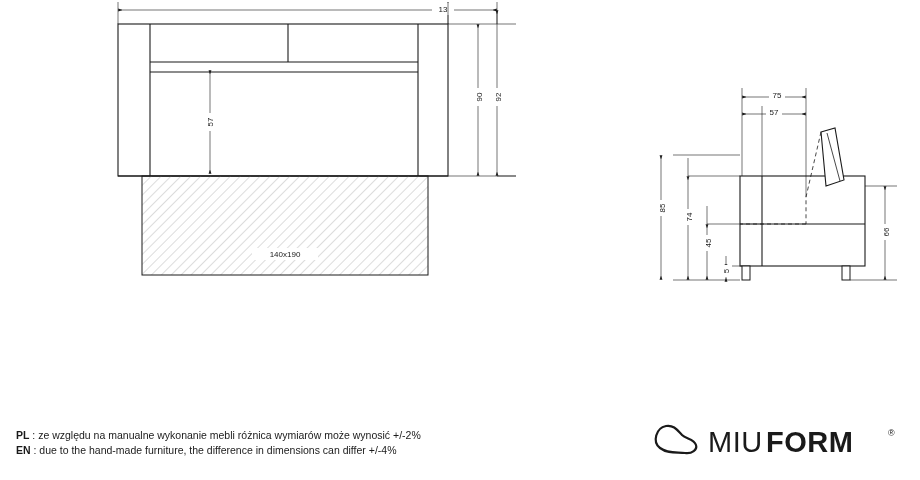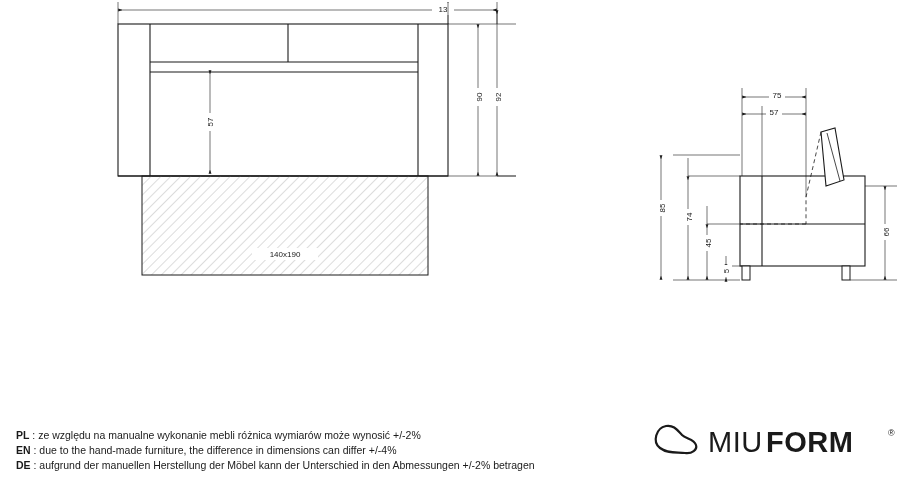--- a/index.html
+++ b/index.html
@@ -196,21 +196,20 @@
       <line x1="850" y1="280" x2="897" y2="280" stroke="#1a1a1a" stroke-width="0.6"></line>
       <line x1="885" y1="188" x2="885" y2="278" stroke="#1a1a1a" stroke-width="0.6" marker-start="url(#arrS)" marker-end="url(#arrE)"></line>
       <rect x="878" y="224" width="14" height="16" fill="#ffffff"></rect>
       <text class="dim-text" x="885" y="236" text-anchor="middle" transform="rotate(-90 885 232)">66</text>
     </g>
   </svg>
 
   <div class="legend">
     <div class="row"><span class="code">PL</span><span> : ze względu na manualne wykonanie mebli różnica wymiarów może wynosić +/-2%</span></div>
     <div class="row"><span class="code">EN</span><span> : due to the hand-made furniture, the difference in dimensions can differ +/-4%</span></div>
-    <div class="row"><span class="code">DE</span><span> : aufgrund der manuellen Herstellung der Möbel kann der Unterschied in den Abmessungen +/-2% betragen</span></div>
   </div>
 
   <svg class="brand" viewBox="0 0 260 46">
     <path d="M10,30 C2,24 6,10 16,8 C24,6.5 28,13 32,17 C36,21 44,21 46,27 C47.5,31.5 42,36 35,35 C27,34 18,36 10,30 Z" fill="none" stroke="#1a1a1a" stroke-width="2.2"></path>
     <text class="brand-text" x="58" y="34">MIU</text>
     <text class="brand-text" x="116" y="34" font-weight="bold">FORM</text>
     <text class="brand-reg" x="238" y="18">®</text>
   </svg>
 
 </div>

